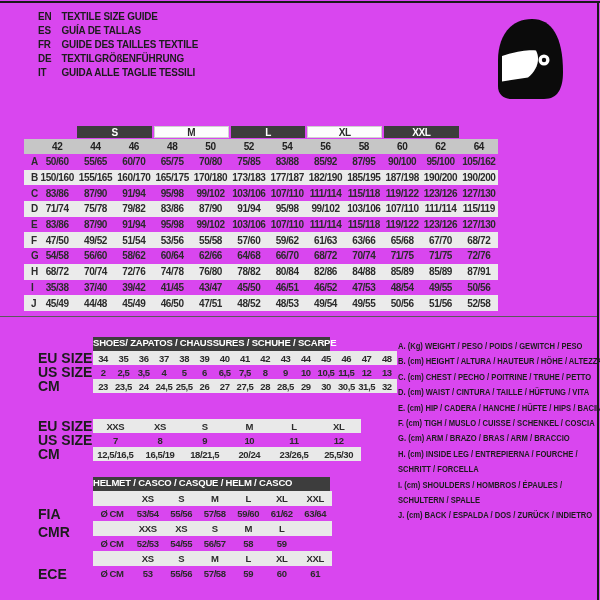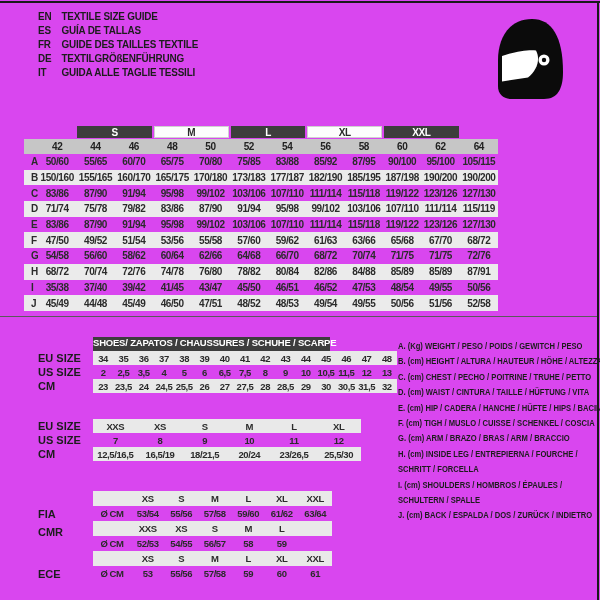--- a/index.html
+++ b/index.html
@@ -30,21 +30,21 @@
   .alt{background:#ebebeb;}
   .letter{justify-content:flex-start;padding-left:7px;letter-spacing:0;}
 
   
   .secbar{position:absolute;left:93px;width:237px;height:22px;background:#3d3d3d;color:#fff;
           font-size:9.5px;font-weight:700;display:flex;align-items:flex-start;
           letter-spacing:-0.2px;box-sizing:border-box;white-space:nowrap;}
   #shoes-bar{top:337px;} #gloves-bar{top:405px;} #helmet-bar{top:477px;}
 
   .rowlabel{position:absolute;left:38px;height:14px;display:flex;align-items:center;
-            font-size:11px;font-weight:700;color:#1c1c1c;white-space:nowrap;}
+            font-size:14px;font-weight:700;color:#1c1c1c;white-space:nowrap;}
 
   .shoesgrid{position:absolute;left:93px;top:351px;width:304px;display:grid;
              grid-template-columns:repeat(15,1fr);grid-auto-rows:14px;}
   .glovesgrid{position:absolute;left:93px;top:419px;width:268px;display:grid;
               grid-template-columns:repeat(6,1fr);grid-auto-rows:14px;}
   .helmetgrid{position:absolute;left:93px;top:491px;width:239px;display:grid;
               grid-template-columns:38px repeat(6,1fr);grid-auto-rows:15px;}
   .scell{display:flex;align-items:center;justify-content:center;font-size:9.5px;font-weight:700;
          letter-spacing:-0.4px;color:#2b2b2b;overflow:hidden;white-space:nowrap;}
   .gr{background:#e9e9e9;}
@@ -117,21 +117,21 @@
       <div class="cell">55/65</div>
       <div class="cell">60/70</div>
       <div class="cell">65/75</div>
       <div class="cell">70/80</div>
       <div class="cell">75/85</div>
       <div class="cell">83/88</div>
       <div class="cell">85/92</div>
       <div class="cell">87/95</div>
       <div class="cell">90/100</div>
       <div class="cell">95/100</div>
-      <div class="cell">105/115</div>
+      <div class="cell">105/162</div>
       <div class="cell letter alt">B</div>
       <div class="cell alt">150/160</div>
       <div class="cell alt">155/165</div>
       <div class="cell alt">160/170</div>
       <div class="cell alt">165/175</div>
       <div class="cell alt">170/180</div>
       <div class="cell alt">173/183</div>
       <div class="cell alt">177/187</div>
       <div class="cell alt">182/190</div>
       <div class="cell alt">185/195</div>
@@ -317,20 +317,23 @@
       <div class="scell">11</div>
       <div class="scell">12</div>
       <div class="scell gr">12,5/16,5</div>
       <div class="scell gr">16,5/19</div>
       <div class="scell gr">18/21,5</div>
       <div class="scell gr">20/24</div>
       <div class="scell gr">23/26,5</div>
       <div class="scell gr">25,5/30</div>
     </div>
 
+  <div class="secbar" id="helmet-bar">
+    <span>HELMET / CASCO / CASQUE / HELM / CASCO</span>
+  </div>
   <div class="rowlabel" style="top:506px;height:15px">FIA</div>
   <div class="rowlabel" style="top:524px;height:15px">CMR</div>
   <div class="rowlabel" style="top:566px;height:15px">ECE</div>
   <div class="helmetgrid" id="helmetgrid">
       <div class="scell gr"></div>
       <div class="scell gr">XS</div>
       <div class="scell gr">S</div>
       <div class="scell gr">M</div>
       <div class="scell gr">L</div>
       <div class="scell gr">XL</div>

